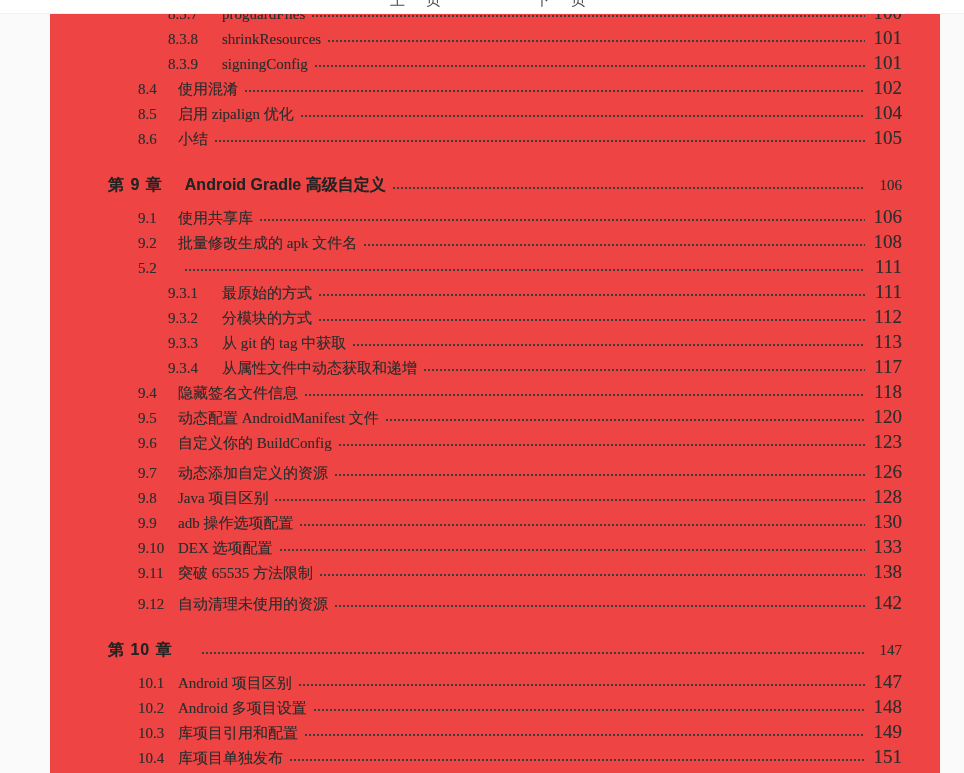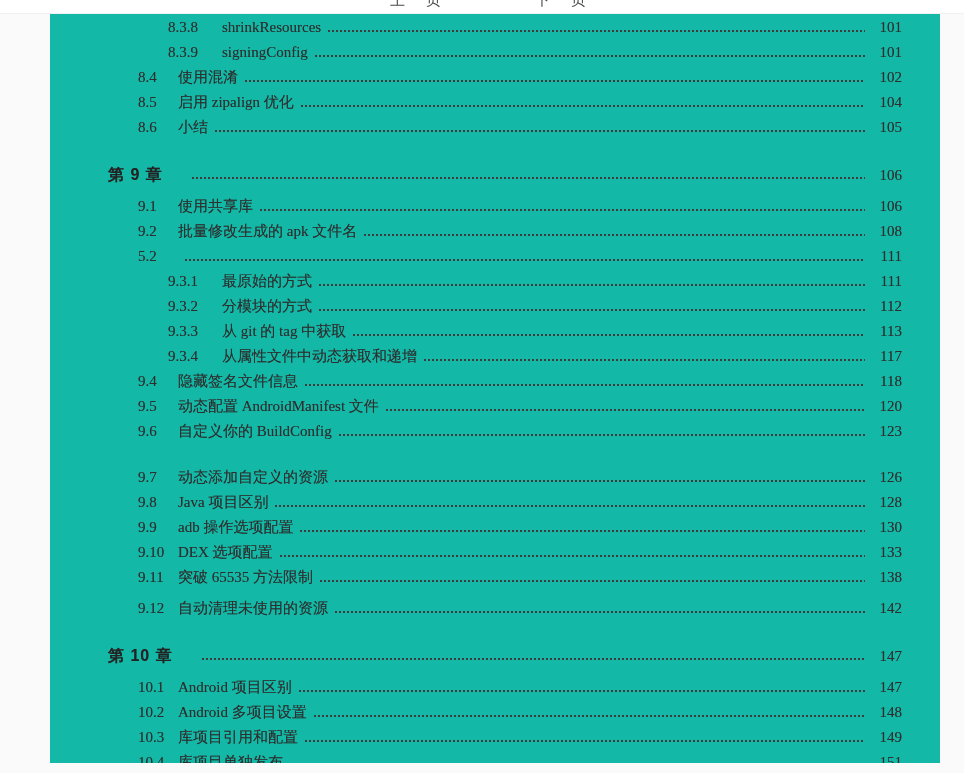--- a/index.html
+++ b/index.html
@@ -39,43 +39,43 @@
     cursor: pointer;
     white-space: nowrap;
   }
   .nav-prev { left: 390px; }
   .nav-next { left: 535px; }
 
   
   .page {
     position: absolute;
     left: 50px;
-    top: 4px;
+    top: 14px;
     width: 890px;
     height: 759px;
-    background: #14b8a6;
+    background: #ef4444;
     overflow: hidden;
   }
   .toc {
     position: relative;
     width: 100%;
   }
   .row {
     display: flex;
     align-items: baseline;
     height: 25px;
     line-height: 25px;
     color: #2e2e2e;
     font-size: 15px;
     padding-right: 38px;
     text-shadow: 0 0 0.4px rgba(40,40,40,0.45);
     white-space: nowrap;
   }
   .row.clip { margin-top: -14px; }
-  .row.gap-sm { margin-top: 21px; }
+  .row.gap-sm { margin-top: 5px; }
   .row.gap-md { margin-top: 6px; }
   .row.lv2 { padding-left: 88px; }
   .row.lv3 { padding-left: 118px; }
   .row.chapter {
     padding-left: 58px;
     font-family: "Liberation Sans", sans-serif;
     font-weight: 700;
     font-size: 16px;
     color: #232323;
     margin-top: 22px;
@@ -97,21 +97,21 @@
     background-position: 0 50%;
     background-repeat: repeat-x;
     min-width: 10px;
   }
   .row .pg {
     flex: none;
     min-width: 30px;
     text-align: right;
     font-family: "Liberation Serif", serif;
     font-weight: 400;
-    font-size: 15px;
+    font-size: 19px;
     color: #2e2e2e;
   }
   .row.chapter .pg { font-size: 15px; }
 </style>
 </head>
 <body>
 
 <div class="stage">
 
   <div class="toolbar">
@@ -158,20 +158,21 @@
 
   <div class="row lv2">
     <span class="num">8.6</span>
     <span class="title">小结</span>
     <span class="dots"></span>
     <span class="pg">105</span>
   </div>
 
   <div class="row chapter">
     <span class="num">第 9 章</span>
+    <span class="title">Android Gradle 高级自定义</span>
     <span class="dots"></span>
     <span class="pg">106</span>
   </div>
 
   <div class="row lv2">
     <span class="num">9.1</span>
     <span class="title">使用共享库</span>
     <span class="dots"></span>
     <span class="pg">106</span>
   </div>

